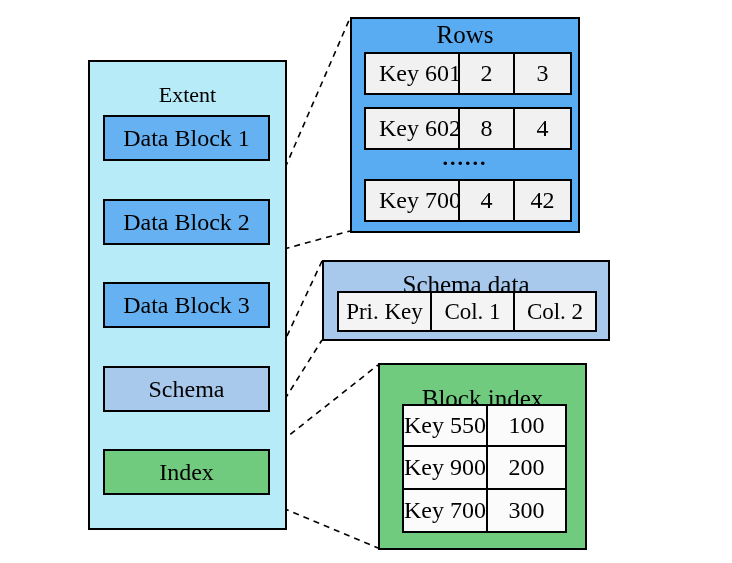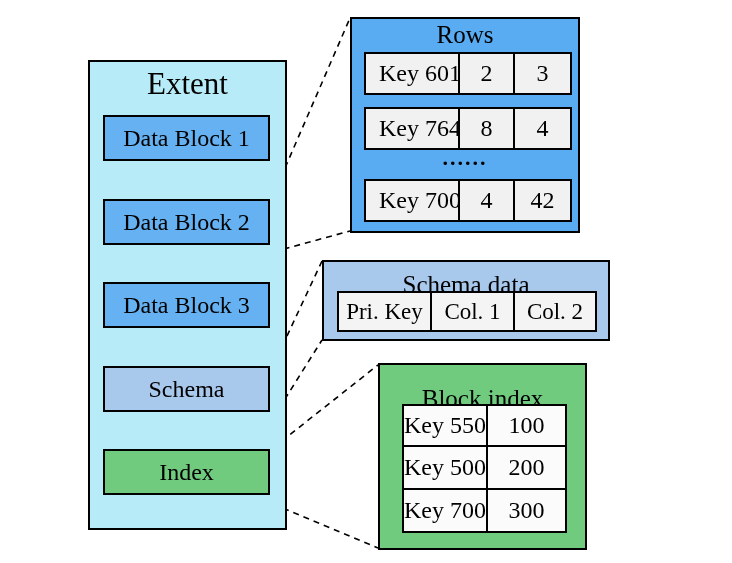--- a/index.html
+++ b/index.html
@@ -27,23 +27,23 @@
     border: 2px solid #000000;
     box-sizing: border-box;
   }
   .extent {
     left: 88px; top: 60px;
     width: 199px; height: 470px;
     background: #b7ebf7;
   }
   .extent-title {
     position: absolute;
-    left: 0; top: 4px; width: 100%;
+    left: 0; top: 20px; width: 100%;
     text-align: center;
-    font-size: 31px;
+    font-size: 22px;
   }
   .block {
     position: absolute;
     left: 13px;
     width: 167px; height: 46px;
     border: 2px solid #000000;
     box-sizing: border-box;
     display: flex;
     align-items: center;
     justify-content: center;
@@ -172,21 +172,21 @@
   <div class="box rows-panel">
     <div class="panel-title">Rows</div>
 
     <div class="mini-table rows-row rr1">
       <div class="cell c0">Key 601</div>
       <div class="cell c1">2</div>
       <div class="cell c2">3</div>
     </div>
 
     <div class="mini-table rows-row rr2">
-      <div class="cell c0">Key 764</div>
+      <div class="cell c0">Key 602</div>
       <div class="cell c1">8</div>
       <div class="cell c2">4</div>
     </div>
 
     <div class="dots">......</div>
 
     <div class="mini-table rows-row rr3">
       <div class="cell c0">Key 700</div>
       <div class="cell c1">4</div>
       <div class="cell c2">42</div>
@@ -203,21 +203,21 @@
   </div>
 
   <div class="box index-panel">
     <div class="panel-title">Block index</div>
     <div class="index-table">
       <div class="index-row">
         <div class="cell c0">Key 550</div>
         <div class="cell c1">100</div>
       </div>
       <div class="index-row">
-        <div class="cell c0">Key 500</div>
+        <div class="cell c0">Key 900</div>
         <div class="cell c1">200</div>
       </div>
       <div class="index-row">
         <div class="cell c0">Key 700</div>
         <div class="cell c1">300</div>
       </div>
     </div>
   </div>
 
 </div>

